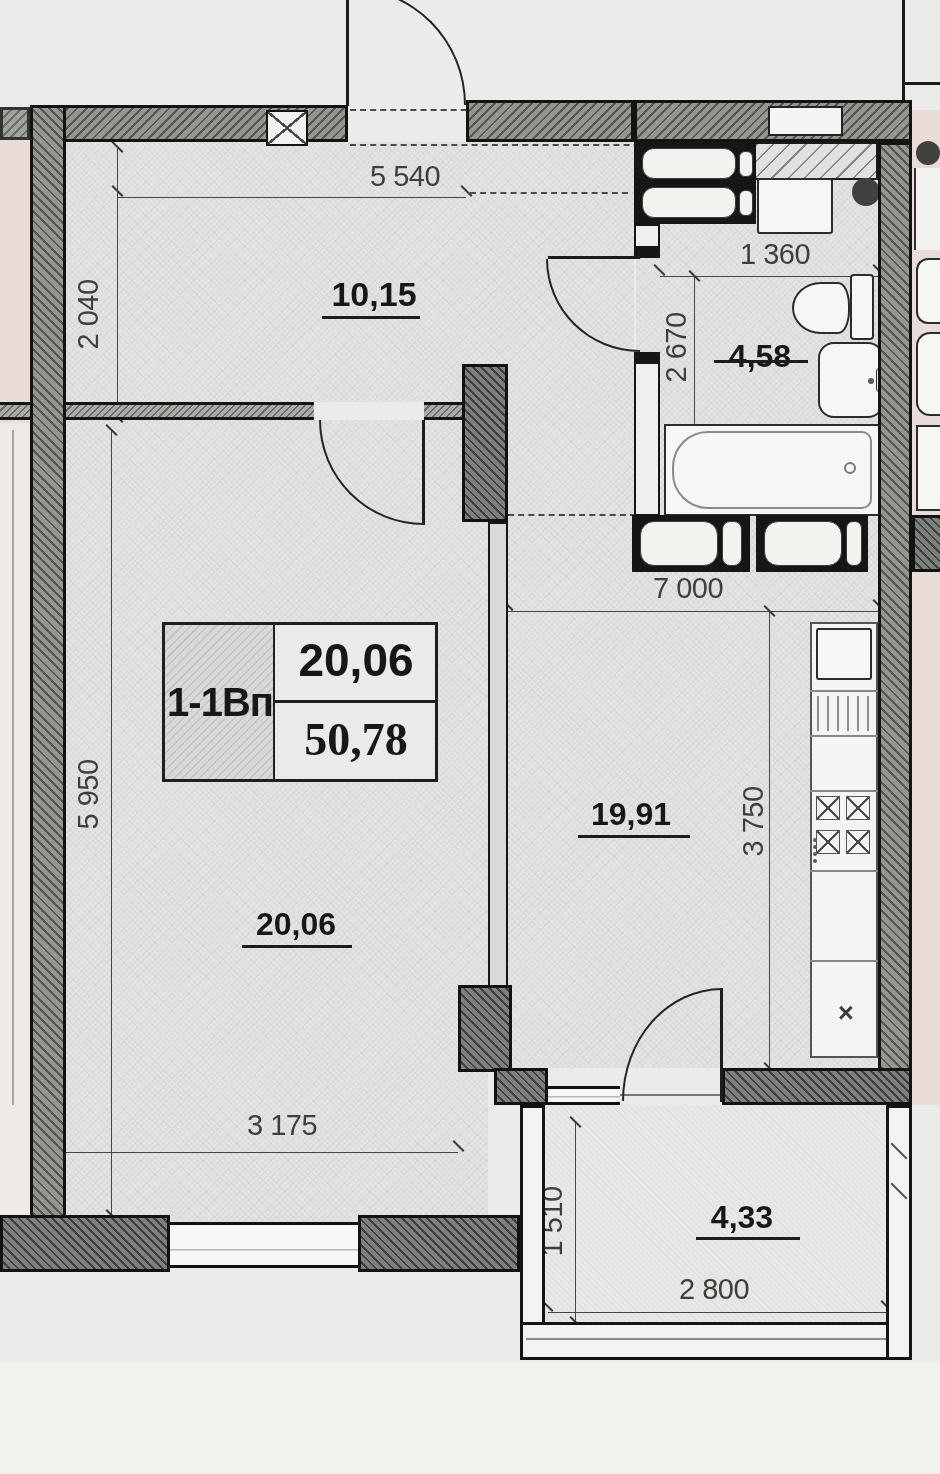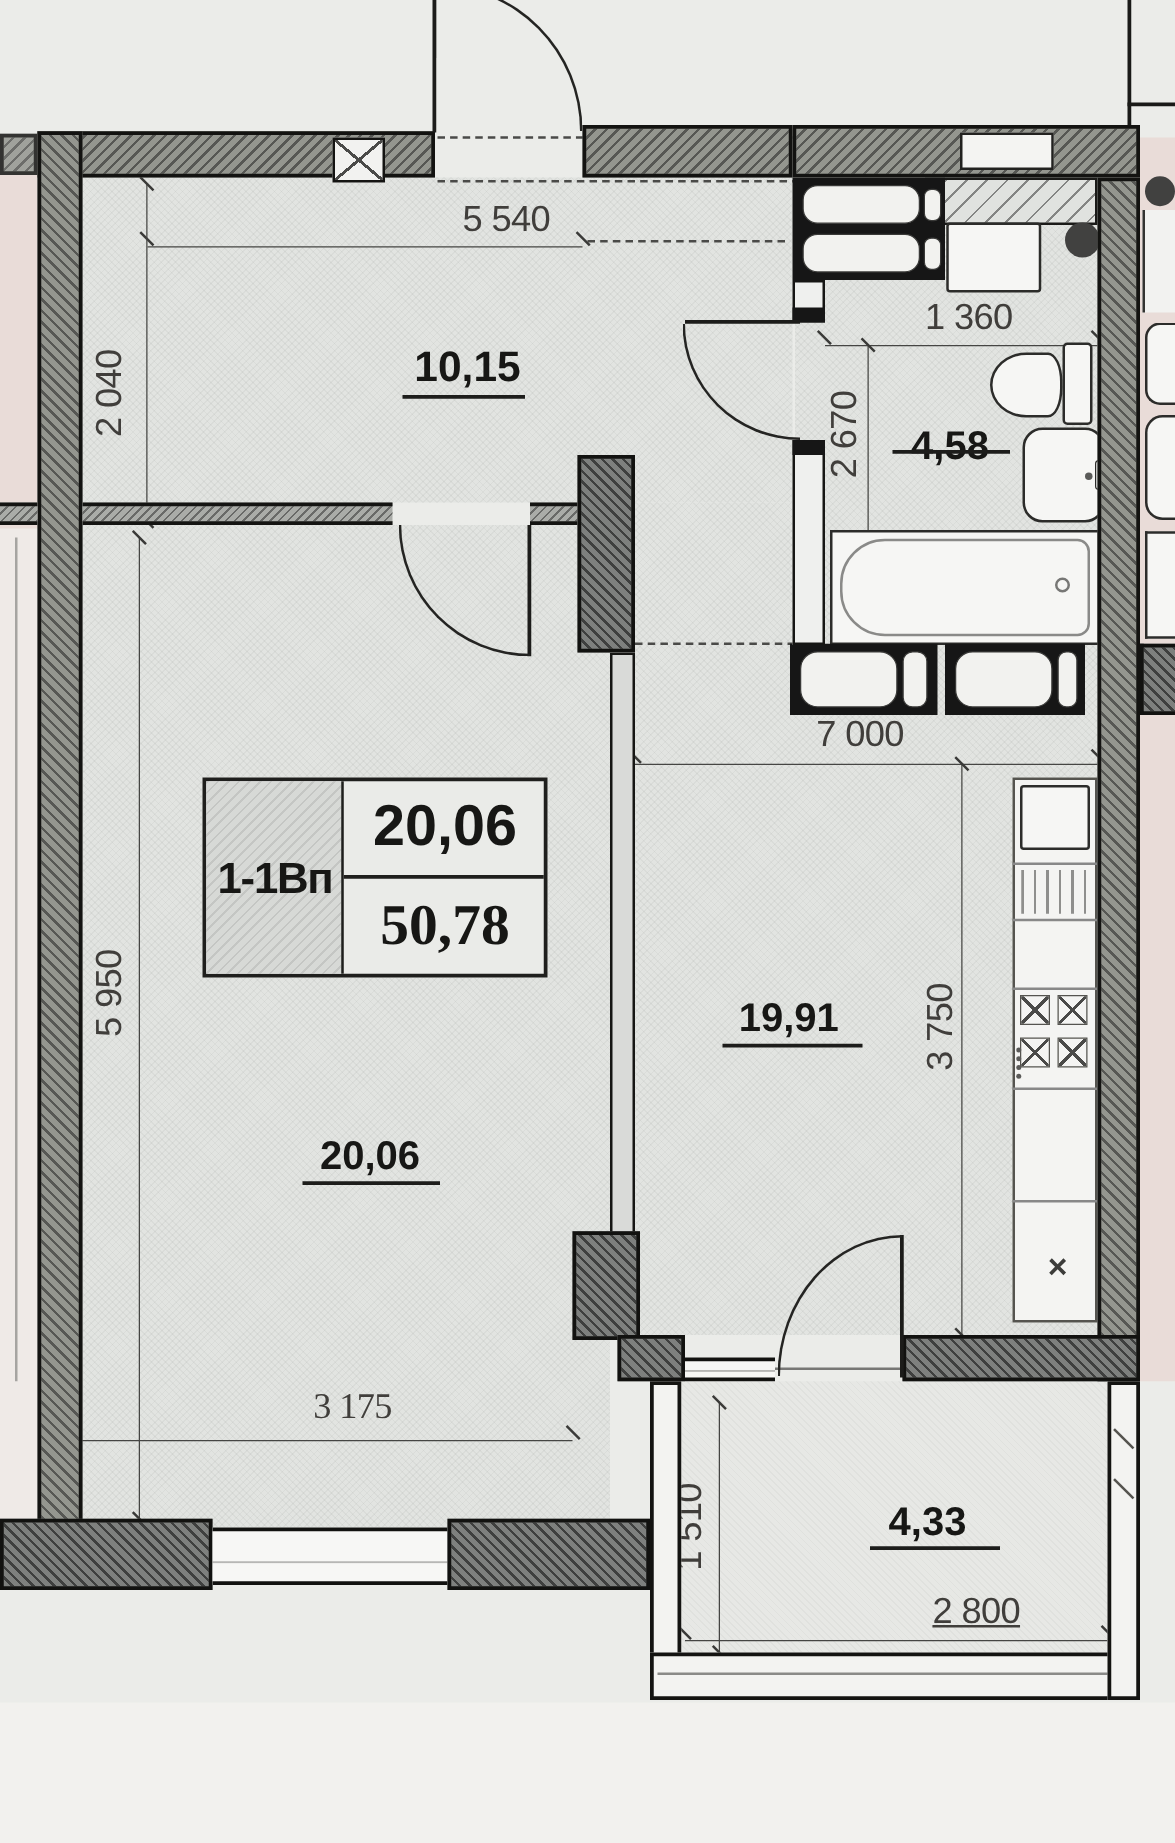--- a/index.html
+++ b/index.html
@@ -44,21 +44,21 @@
   .dimh::before{left:-8px;} .dimh::after{right:-8px;}
   .dimv::before,.dimv::after{content:"";position:absolute;left:-8px;width:15px;height:0;border-top:2.3px solid #3a3a38;transform:rotate(45deg);}
   .dimv::before{top:-1px;} .dimv::after{bottom:-1px;}
   
   .dim{color:#403e3b;font-size:29px;letter-spacing:-.5px;text-align:center;white-space:nowrap;line-height:33px;}
   .v{transform:rotate(-90deg);}
   .area{color:#171715;font-weight:bold;font-size:32px;text-align:center;white-space:nowrap;line-height:36px;}
   .ul{background:#1d1d1b;height:3px;}
   .tbl{border:3px solid #1f1f1d;background:#eaebe8;}
   .tbl-left{background-color:#d7d9d6;background-image:repeating-linear-gradient(135deg, rgba(60,60,60,.12) 0 1.5px, transparent 1.5px 6px);border-right:2.5px solid #1f1f1d;}
-  .big{font-size:46px;line-height:50px;} .code{font-size:35px;letter-spacing:-1px;line-height:39px;}
+  .big{font-size:46px;line-height:50px;} .code{font-size:40px;letter-spacing:-1px;line-height:39px;}
   .thin-line{background:#6a6a68;}
 </style>
 </head>
 <body>
 
 <div class="plan">
 
   <div class="abs" style="left:0;top:1362px;width:940px;height:112px;background:#f2f1ee;"></div>
   <div class="abs" style="left:0;top:140px;width:30px;height:283px;background:#e9dcd8;"></div>
   <div class="abs" style="left:0;top:423px;width:30px;height:847px;background:#efeae7;"></div>
@@ -96,23 +96,23 @@
   <div class="abs dimv" style="left:575px;top:1122px;width:0;height:200px;"></div>
   <div class="abs dimh" style="left:548px;top:1312px;width:338px;height:0;"></div>
 
   <div class="abs dim" style="left:330px;top:160px;width:150px;">5 540</div>
   <div class="abs dim v" style="left:18px;top:298px;width:140px;">2 040</div>
   <div class="abs dim" style="left:700px;top:238px;width:150px;">1 360</div>
   <div class="abs dim v" style="left:606px;top:331px;width:140px;">2 670</div>
   <div class="abs dim" style="left:613px;top:572px;width:150px;">7 000</div>
   <div class="abs dim v" style="left:683px;top:805px;width:140px;">3 750</div>
   <div class="abs dim v" style="left:18px;top:778px;width:140px;">5 950</div>
-  <div class="abs dim" style="left:207px;top:1109px;width:150px;font-family:Liberation Serif, serif;">3 175</div>
+  <div class="abs dim" style="left:207px;top:1109px;width:150px;">3 175</div>
   <div class="abs dim v" style="left:482px;top:1205px;width:140px;">1 510</div>
-  <div class="abs dim" style="left:706px;top:1273px;width:150px;text-decoration:underline;">2 800</div>
+  <div class="abs dim" style="left:639px;top:1273px;width:150px;">2 800</div>
 
   <div class="abs ductzone" style="left:740px;top:142px;width:138px;height:38px;"></div>
   <div class="abs fix" style="left:757px;top:178px;width:76px;height:56px;border-radius:3px;"></div>
   <div class="abs circle-dark" style="left:852px;top:178px;width:28px;height:28px;"></div>
   <div class="abs fix" style="left:850px;top:274px;width:24px;height:66px;border-radius:4px;"></div>
   <div class="abs fix" style="left:792px;top:282px;width:58px;height:52px;border-radius:50% 20% 20% 50% / 50% 45% 45% 50%;"></div>
   <div class="abs fix" style="left:818px;top:342px;width:66px;height:76px;border-radius:16px;"></div>
   <div class="abs fix" style="left:876px;top:368px;width:12px;height:24px;border-radius:3px;border-width:1.6px;"></div>
   <div class="abs dot" style="left:868px;top:378px;width:6px;height:6px;"></div>
   <div class="abs fix" style="left:664px;top:424px;width:216px;height:92px;border-width:2.5px;"></div>

